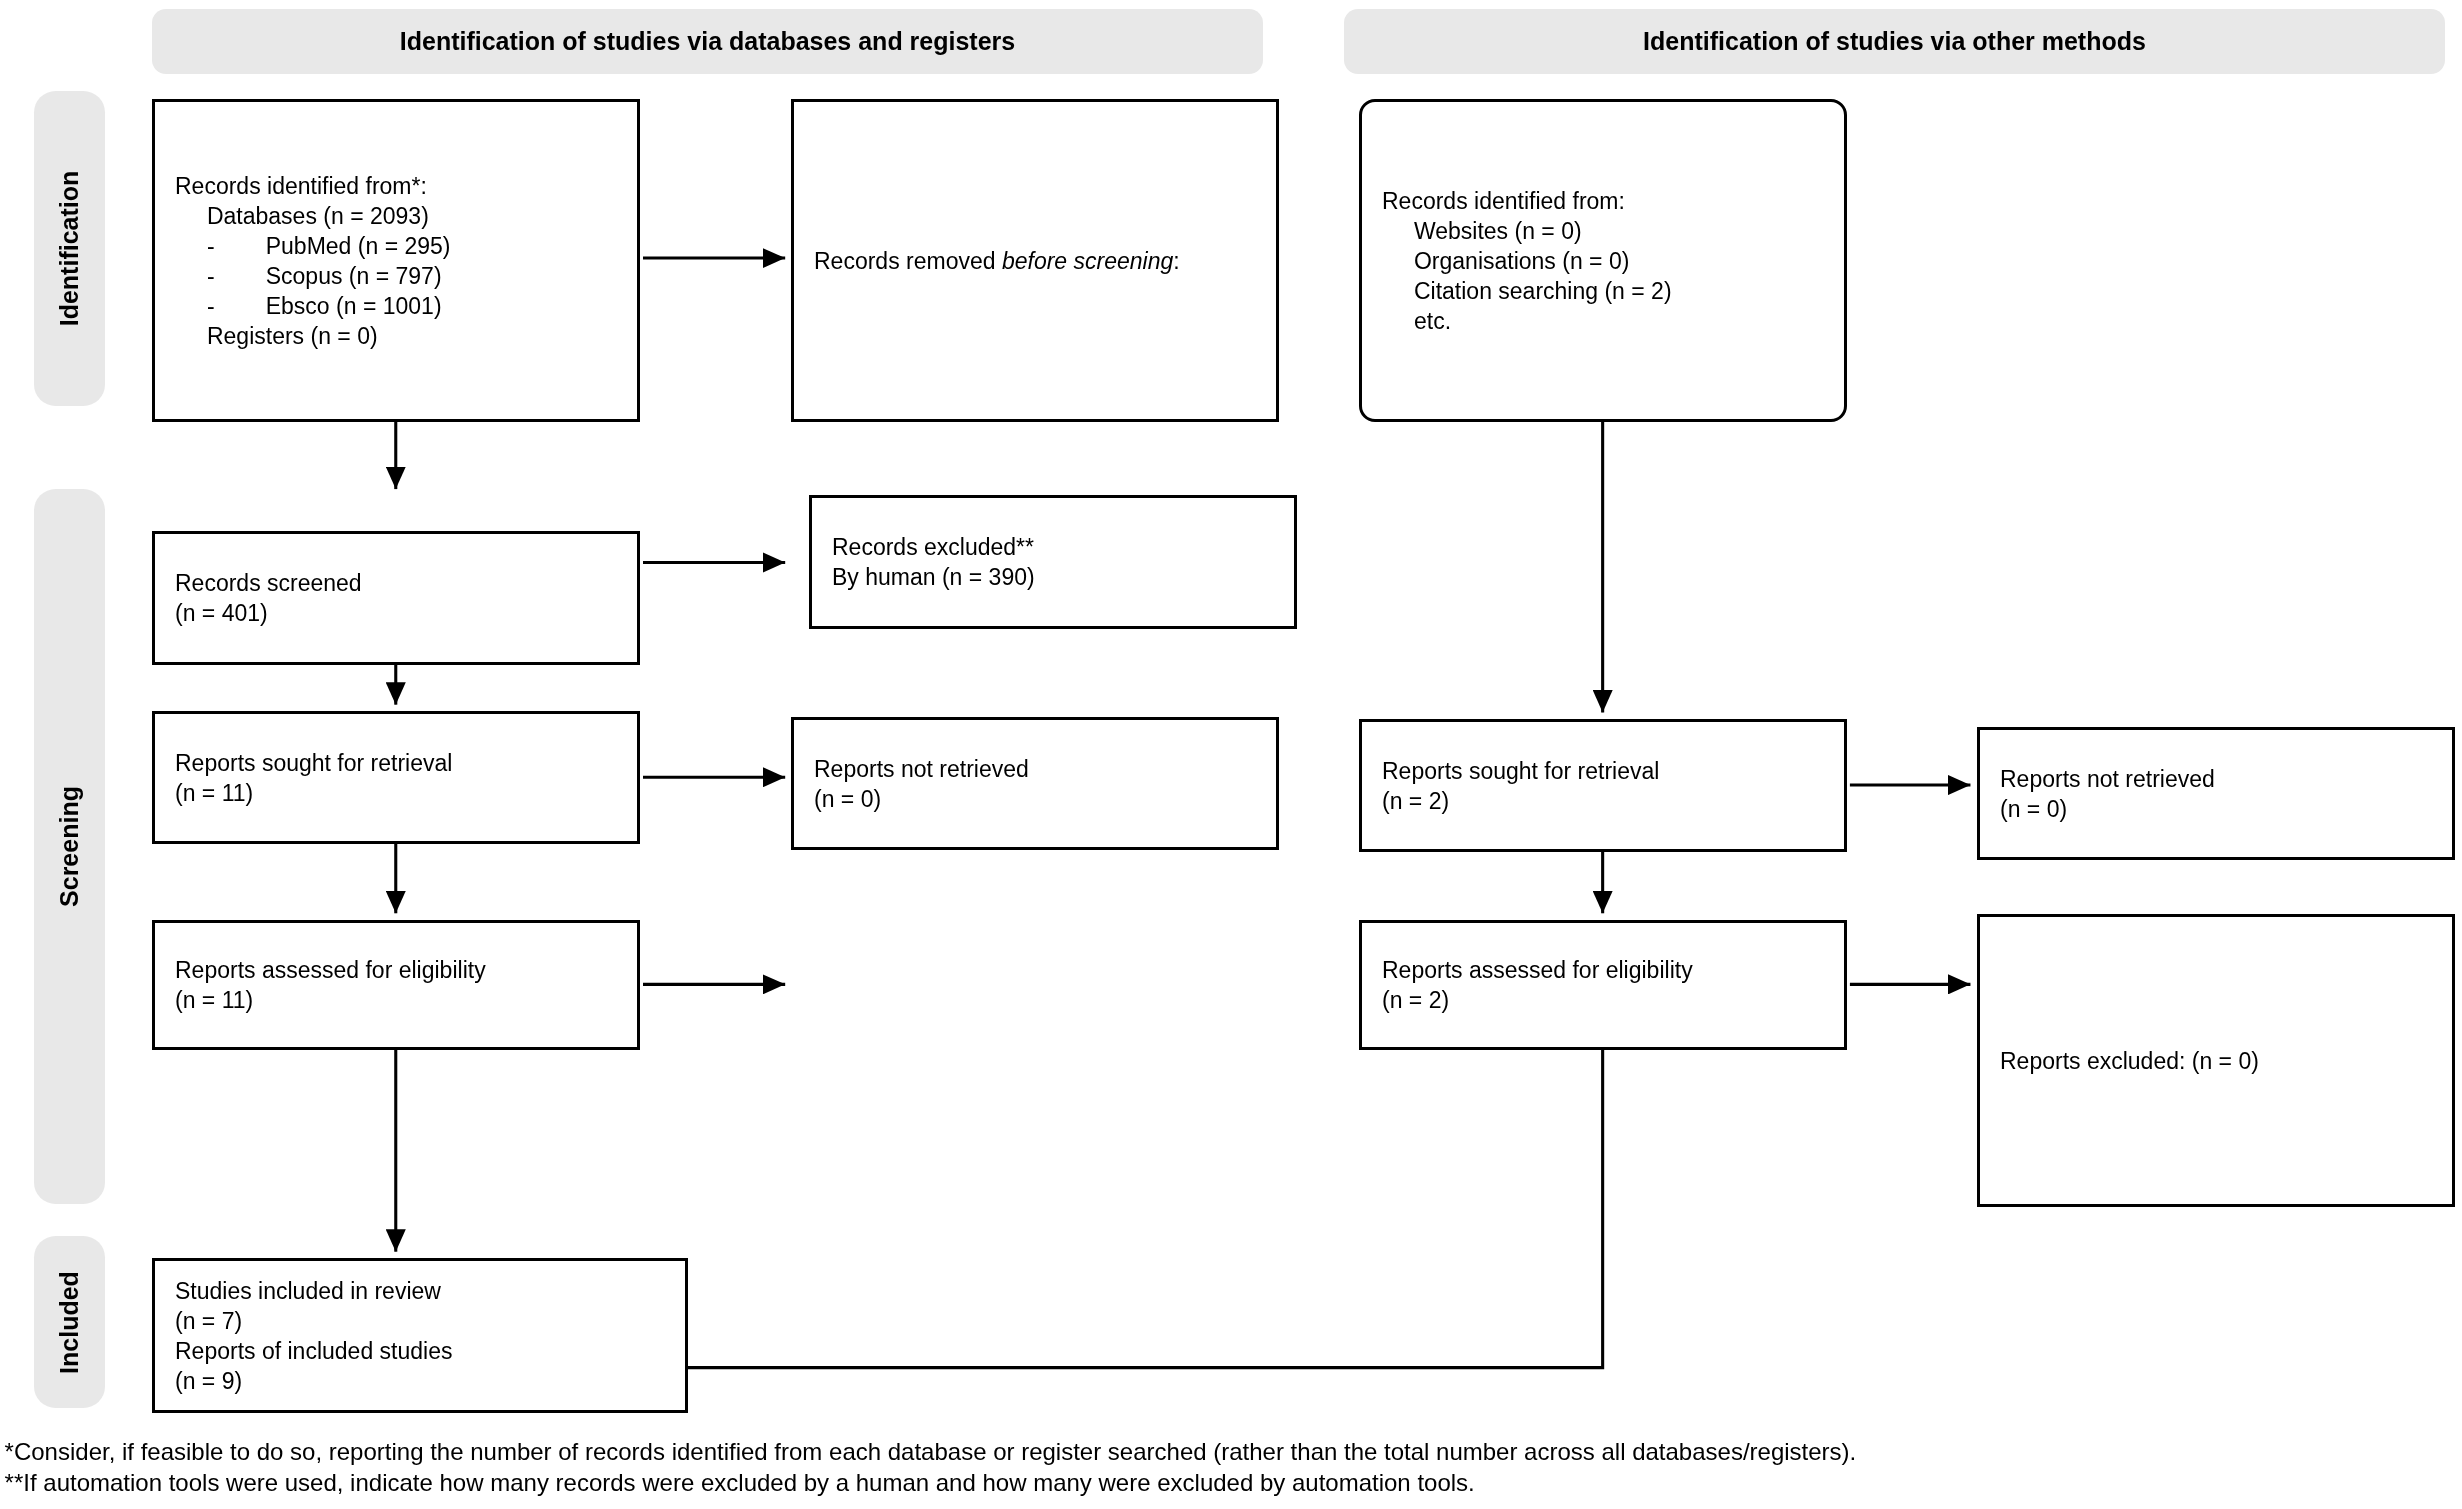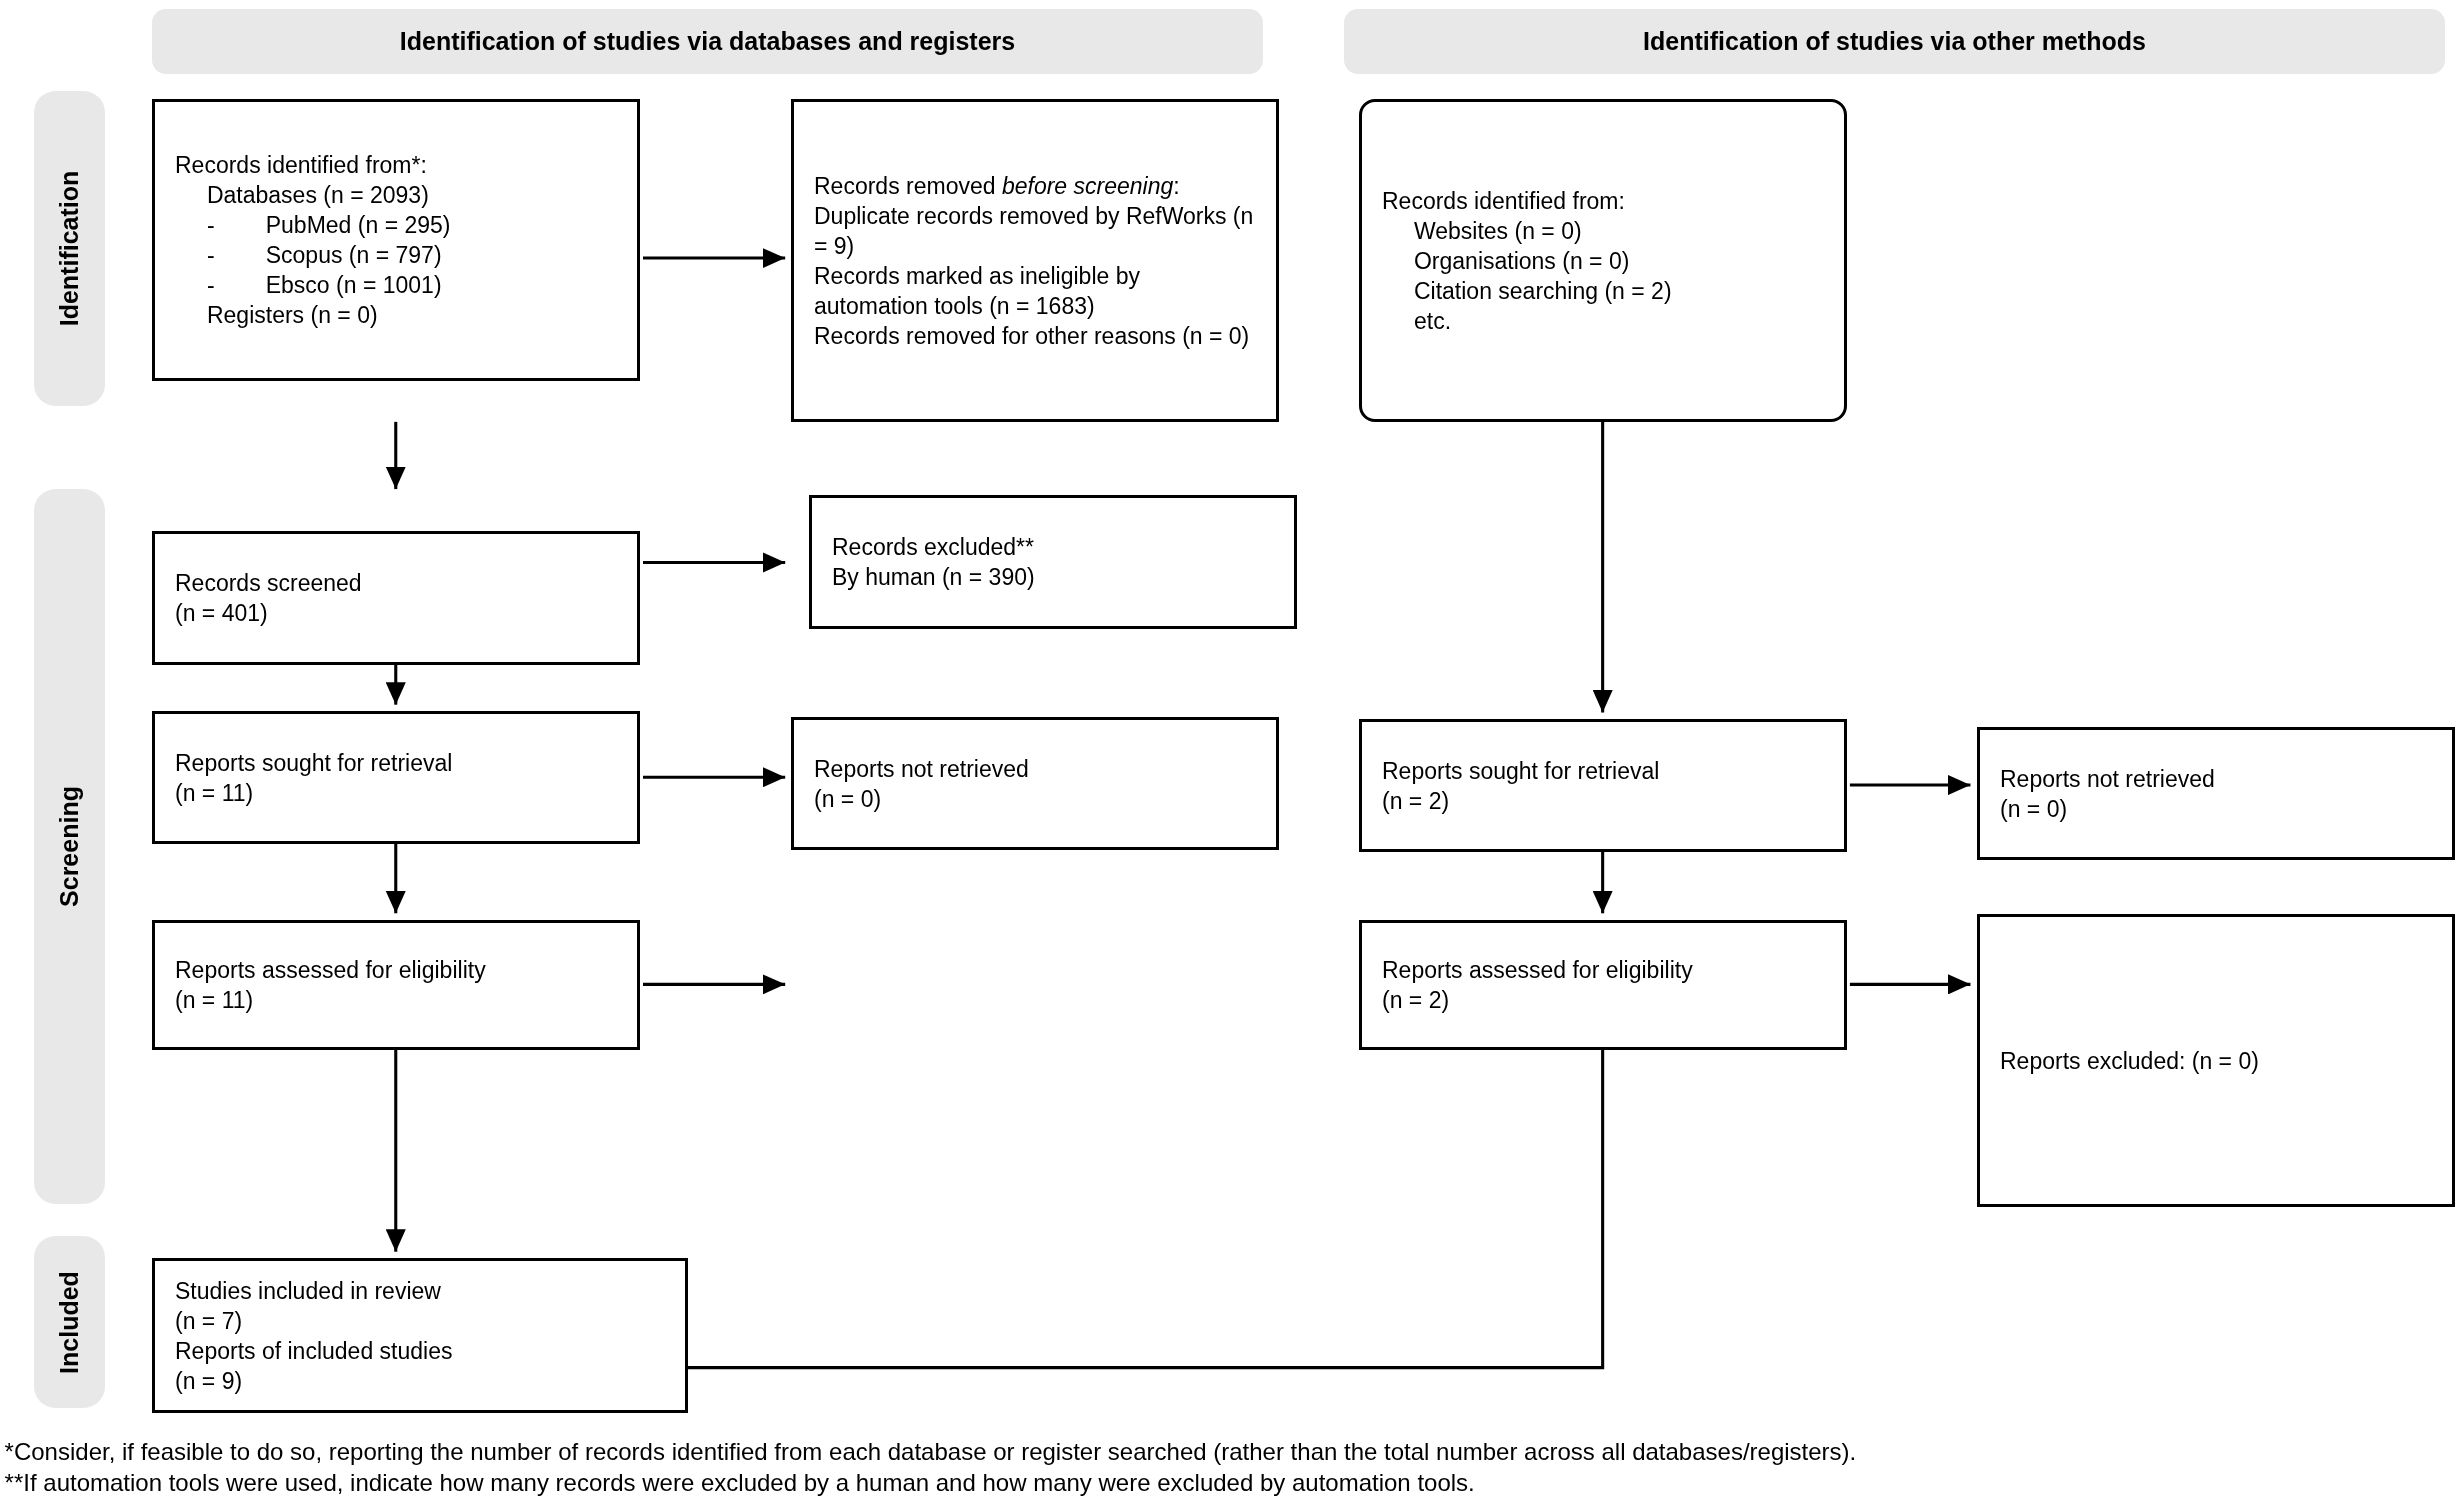--- a/index.html
+++ b/index.html
@@ -92,32 +92,30 @@
     <line x1="832" y1="1006" x2="1016" y2="1006" stroke="#000" stroke-width="4" marker-end="url(#ah)"></line>
     <line x1="512" y1="1092" x2="512" y2="1182" stroke="#000" stroke-width="4" marker-end="url(#ah)"></line>
     <line x1="2394" y1="1016" x2="2550" y2="1016" stroke="#000" stroke-width="4" marker-end="url(#ah)"></line>
     <line x1="2074" y1="1102" x2="2074" y2="1182" stroke="#000" stroke-width="4" marker-end="url(#ah)"></line>
     <line x1="832" y1="1274" x2="1016" y2="1274" stroke="#000" stroke-width="4" marker-end="url(#ah)"></line>
     <line x1="2394" y1="1274" x2="2550" y2="1274" stroke="#000" stroke-width="4" marker-end="url(#ah)"></line>
     <line x1="512" y1="1358" x2="512" y2="1620" stroke="#000" stroke-width="4" marker-end="url(#ah)"></line>
     <polyline points="2074,1358 2074,1770 836,1770" fill="none" stroke="#000" stroke-width="4" marker-end="url(#ah)"></polyline>
   </svg>
 
-  <div class="box" style="left:152px; top:99px; width:488px; height:282px;">
+  <div class="box" style="left:152px; top:99px; width:488px; height:323px;">
     <div class="t">Records identified from*:
      Databases (n = 2093)
      -        PubMed (n = 295)
      -        Scopus (n = 797)
      -        Ebsco (n = 1001)
      Registers (n = 0)</div>
   </div>
   <div class="box" style="left:791px; top:99px; width:488px; height:323px;">
-    <div class="t"><span>Records removed </span><i>before screening</i><span>:</span><div>Duplicate records removed by RefWorks (n = 9)
-Records marked as ineligible by automation tools (n = 1683)
-Records removed for other reasons (n = 0)</div></div>
+    <div class="t"><span>Records removed </span><i>before screening</i><span>:</span></div>
   </div>
   <div class="box" style="left:1359px; top:99px; width:488px; height:323px;border-radius:16px;">
     <div class="t">Records identified from:
      Websites (n = 0)
      Organisations (n = 0)
      Citation searching (n = 2)
      etc.</div>
   </div>
 
   <div class="box" style="left:152px; top:495px; width:488px; height:134px;margin-top:36px;">

